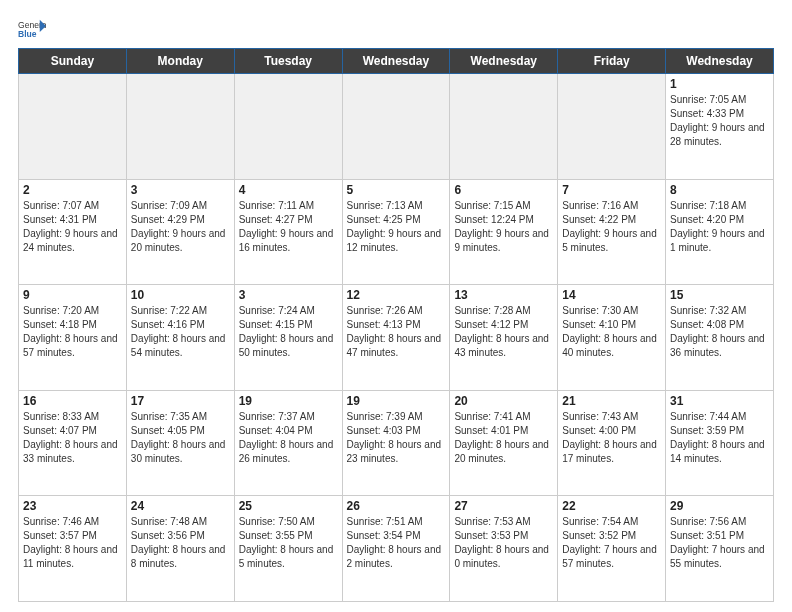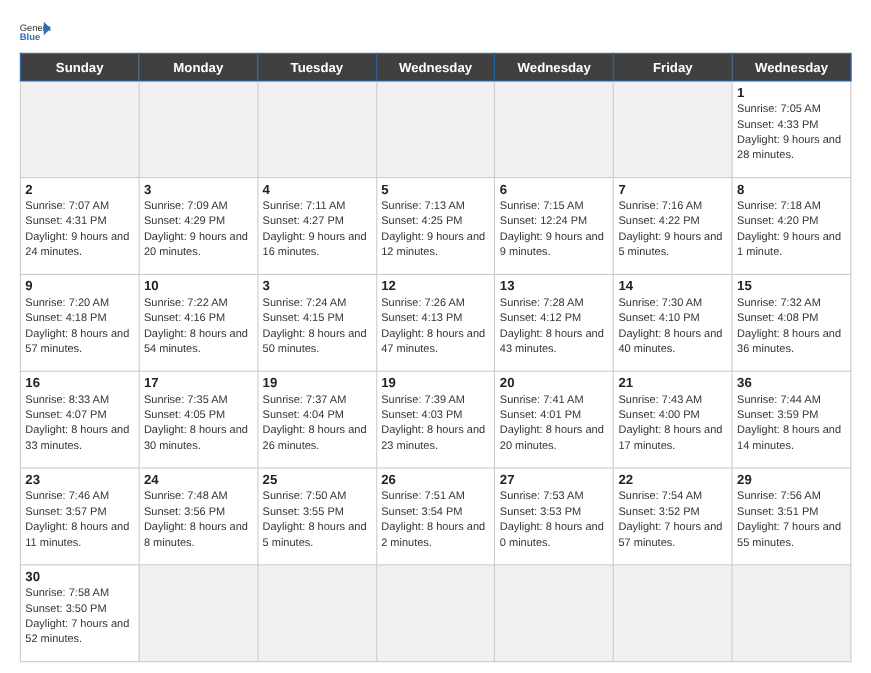--- a/index.html
+++ b/index.html
@@ -275,21 +275,21 @@
 and 20 minutes.</div>
           </td>
           <td>
             <span class="day-num">21</span>
             <div class="day-info">Sunrise: 7:43 AM
 Sunset: 4:00 PM
 Daylight: 8 hours
 and 17 minutes.</div>
           </td>
           <td>
-            <span class="day-num">36</span>
+            <span class="day-num">31</span>
             <div class="day-info">Sunrise: 7:44 AM
 Sunset: 3:59 PM
 Daylight: 8 hours
 and 14 minutes.</div>
           </td>
         </tr>
         <tr>
           <td>
             <span class="day-num">23</span>
             <div class="day-info">Sunrise: 7:46 AM
@@ -333,30 +333,15 @@
 and 57 minutes.</div>
           </td>
           <td>
             <span class="day-num">29</span>
             <div class="day-info">Sunrise: 7:56 AM
 Sunset: 3:51 PM
 Daylight: 7 hours
 and 55 minutes.</div>
           </td>
         </tr>
-        <tr class="last-row">
-          <td>
-            <span class="day-num">30</span>
-            <div class="day-info">Sunrise: 7:58 AM
-Sunset: 3:50 PM
-Daylight: 7 hours
-and 52 minutes.</div>
-          </td>
-          <td class="empty"></td>
-          <td class="empty"></td>
-          <td class="empty"></td>
-          <td class="empty"></td>
-          <td class="empty"></td>
-          <td class="empty"></td>
-        </tr>
       </tbody>
   </table>
 </div>
 
 </body></html>

